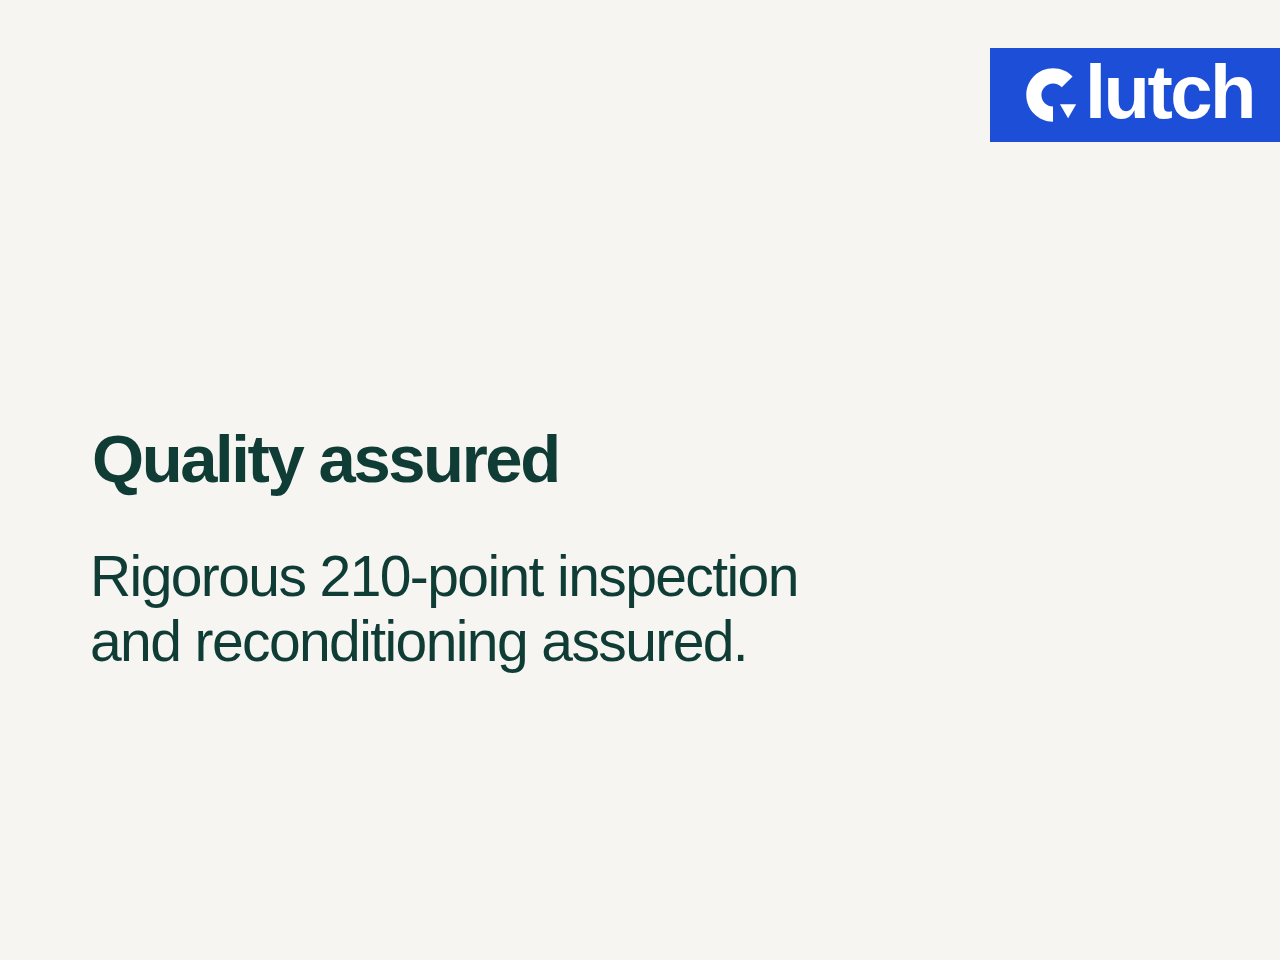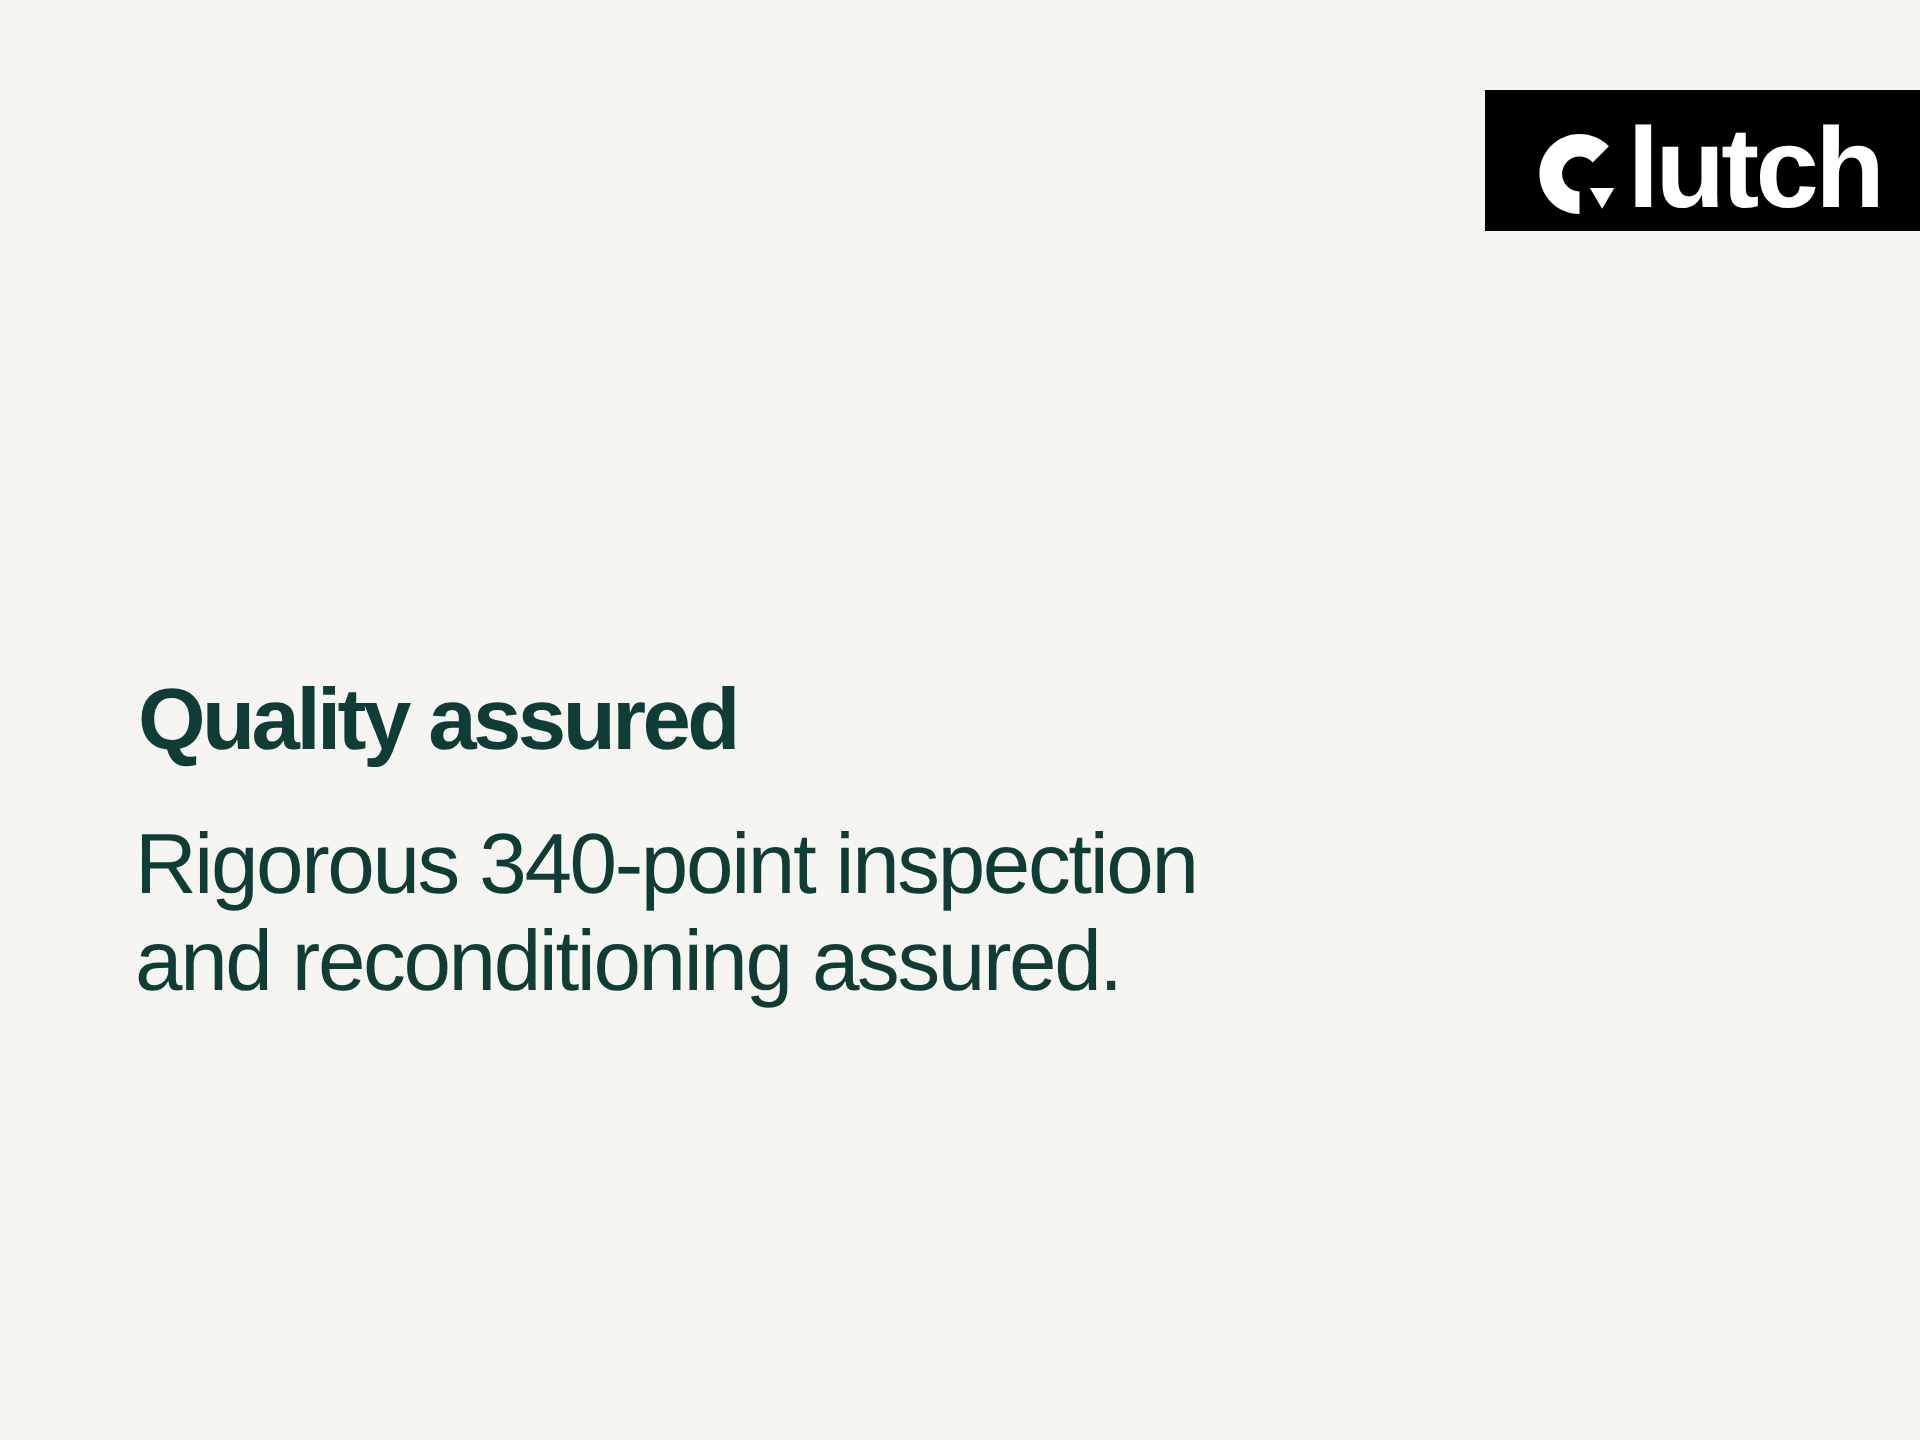--- a/index.html
+++ b/index.html
@@ -22,25 +22,24 @@
     background: #F7F5F2;
   }
 
   
   #logo-badge {
     position: absolute;
     left: 990px;
     top: 48px;
     width: 290px;      
     height: 94px;
-    background: #000000;
+    background: #1d4ed8;
     display: flex;
-    align-items: flex-end;
+    align-items: center;
     overflow: hidden;
-    margin-top: 12px;
   }
   #logo-wordmark {
     display: flex;
     align-items: center;
     margin-left: 34px;
   }
   #logo-mark-c {
     display: block;
     width: 58px;
     height: 58px;
@@ -67,22 +66,22 @@
     font-weight: bold;
     letter-spacing: -0.9px;
     color: #0F3D35;
     line-height: 1.15;
     white-space: nowrap;
   }
 
   #headline {
     position: absolute;
     left: 92px;
-    top: 450px;
-    font-size: 58px;
+    top: 424px;
+    font-size: 67px;
     font-weight: bold;
     letter-spacing: -2.4px;
     color: #0F3D35;
     line-height: 1.05;
     white-space: nowrap;
   }
 
   #subhead {
     position: absolute;
     left: 90px;
@@ -120,17 +119,17 @@
         <path fill="#FFFFFF" d="M62 66 L 90 66 L 76 90 Z"></path>
       </svg>
       <span id="logo-text">lutch</span>
     </div>
   </div>
 
 
   <div id="headline">Quality assured</div>
 
   <div id="subhead">
-    <span class="sub-line">Rigorous 340-point inspection</span>
+    <span class="sub-line">Rigorous 210-point inspection</span>
     <span class="sub-line">and reconditioning assured.</span>
   </div>
 
 </div>
 
 </body></html>

